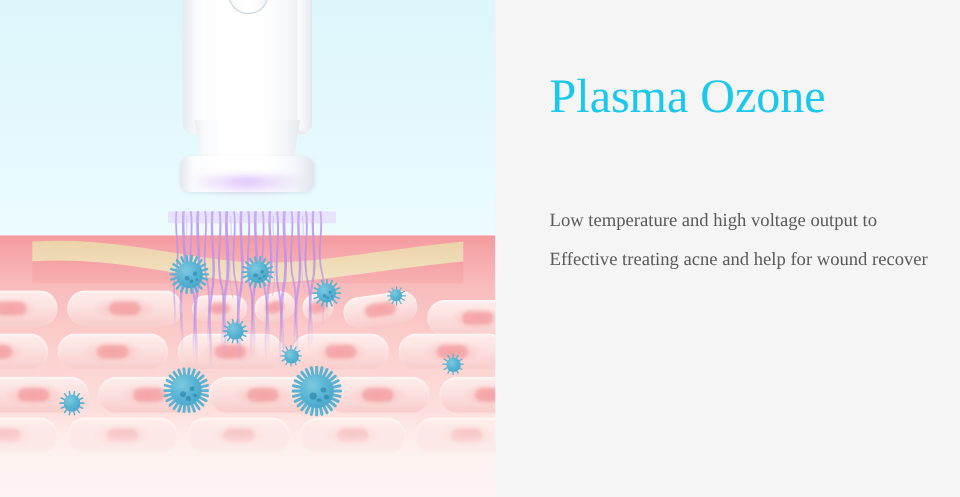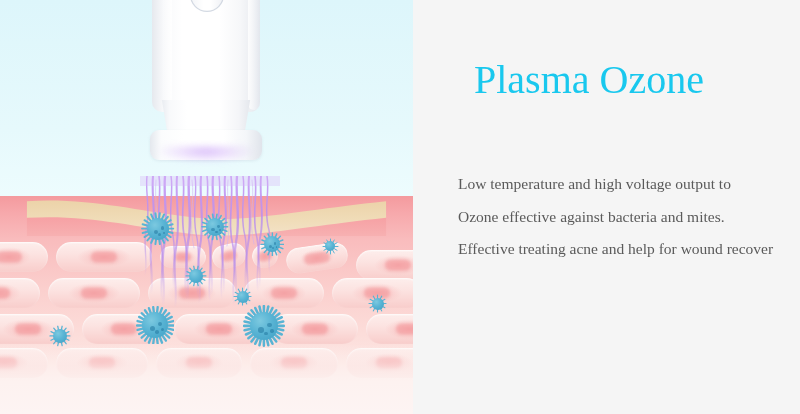--- a/index.html
+++ b/index.html
@@ -89,21 +89,21 @@
     position:absolute;left:50%;top:50%;transform:translate(-50%,-50%);
     border-radius:50%;
     background:radial-gradient(circle at 36% 32%, #7cc9e0 0%, #59b4d4 45%, #3f9fc4 100%);
   }
   .germ svg{position:absolute;left:0;top:0;}
   .germ .dot{position:absolute;border-radius:50%;background:rgba(35,120,160,.55);}
 
   
   #textpanel{position:absolute;left:413px;top:0;width:387px;height:414px;background:#f5f5f5;}
   #title{
-    position:absolute;left:61px;top:57px;
+    position:absolute;left:45px;top:57px;
     font-family:"Liberation Serif",serif;
     font-size:40px;line-height:46px;color:#19c8ee;white-space:nowrap;
   }
   #lines{position:absolute;left:45px;top:168px;width:330px;}
   .line{
     font-family:"Liberation Serif",serif;
     font-size:15.5px;line-height:32.5px;color:#5a5a5a;white-space:nowrap;
   }
 </style>
 </head>
@@ -471,18 +471,17 @@
           <div class="core" style="width: 10px; height: 10px;"></div>
         </div>
       </div>
 
   </div>
 
   <div id="textpanel">
     <div id="title">Plasma Ozone</div>
     <div id="lines">
         <div class="line">Low temperature and high voltage output to</div>
-        <div class="line">Ozone effective against bacteria and mites.</div>
         <div class="line">Effective treating acne and help for wound recover</div>
       </div>
   </div>
 
 </div>
 
 </body></html>

